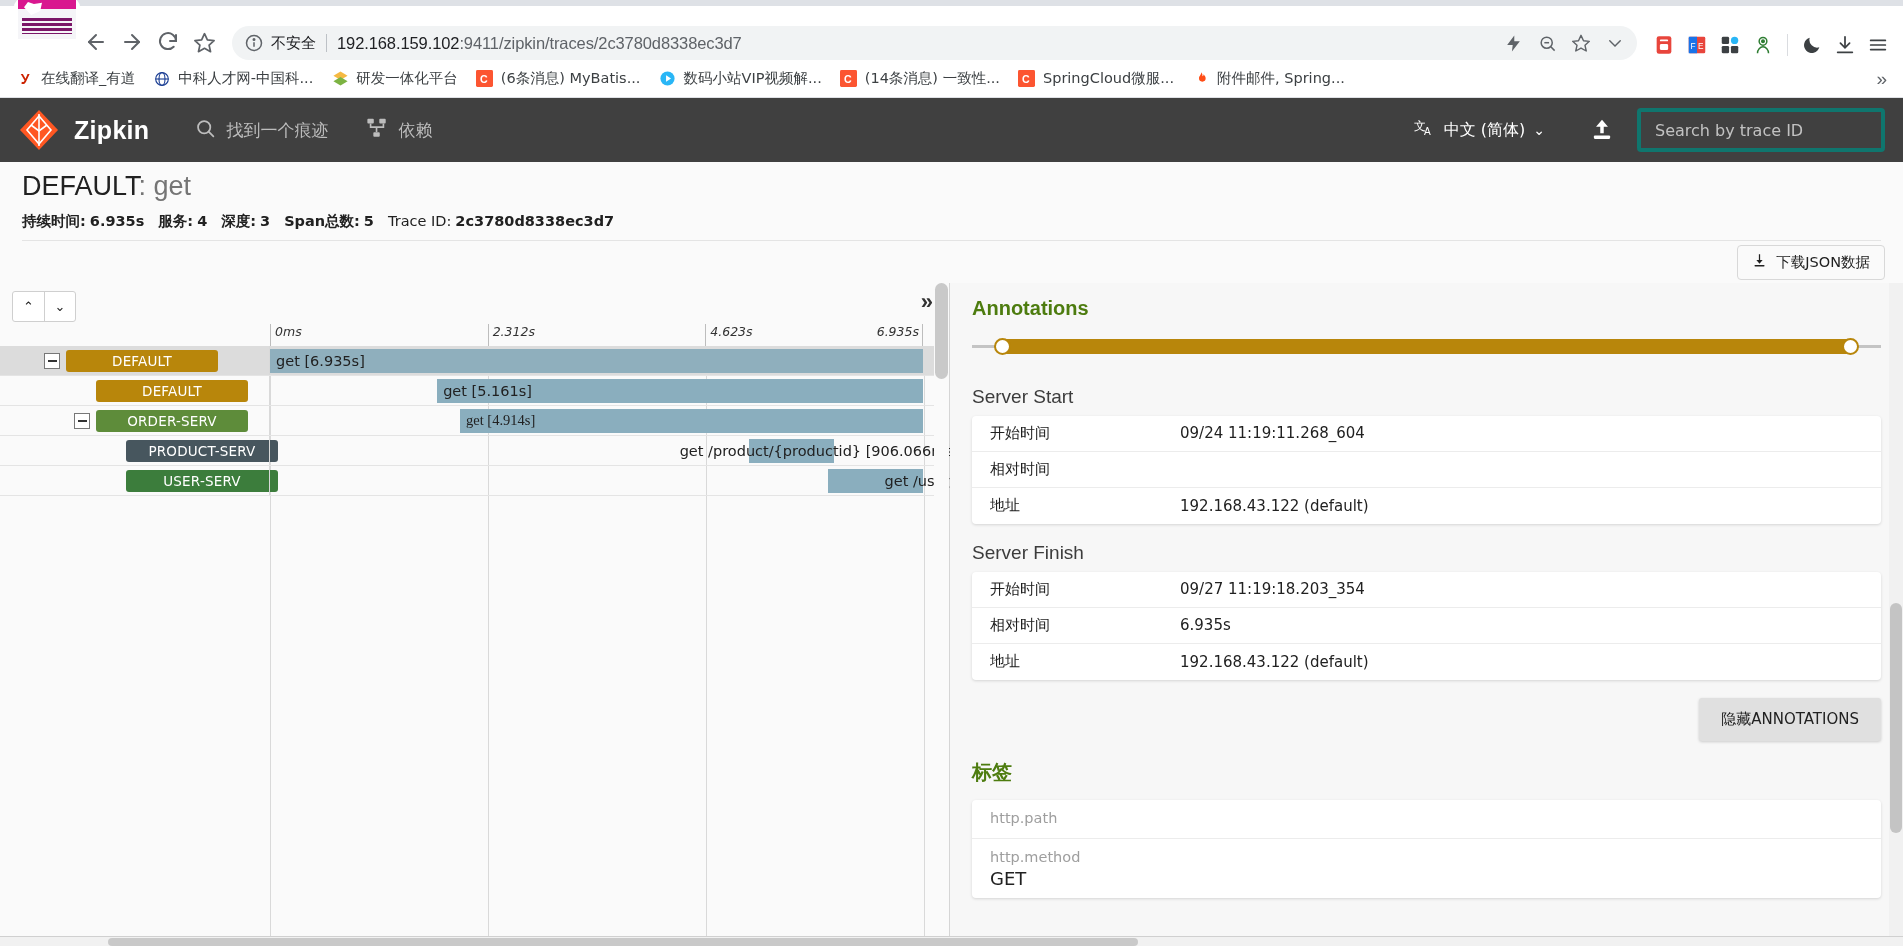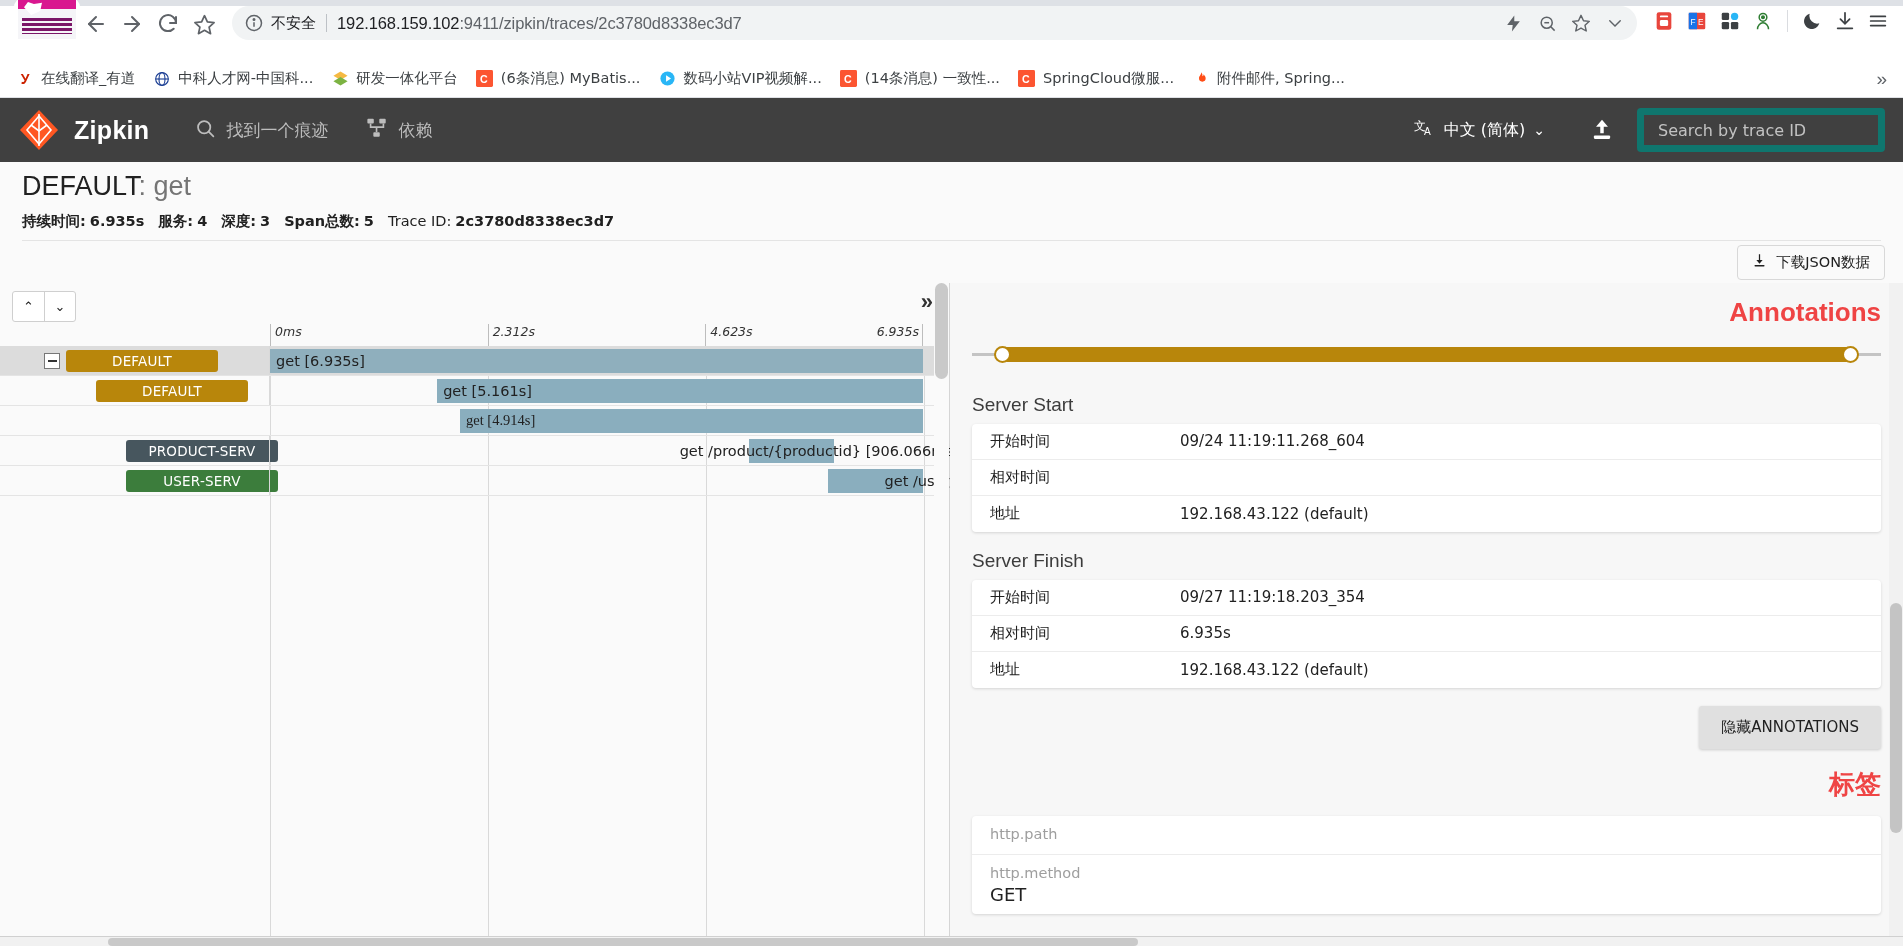--- a/index.html
+++ b/index.html
@@ -11,21 +11,21 @@
   }
 
   
   .browser-chrome { width: 1903px; background: #ffffff; }
 
   .tabstrip {
     height: 6px; background: #dee1e6; position: relative;
   }
 
   .navbar {
-    height: 54px; display: flex; align-items: flex-start;
+    height: 54px; display: flex; align-items: flex-end;
     padding: 0 10px 0 78px; background: #ffffff; position: relative;
   }
   .favtab {
     position: absolute; left: 14px; top: -8px;
     width: 66px; height: 42px;
     background: #ffffff;
     border-radius: 9px 9px 0 0;
     overflow: hidden;
     display: flex; align-items: center; justify-content: center;
   }
@@ -96,21 +96,21 @@
   .zk-nav-item {
     display:flex; align-items:center; gap:10px; color:#bdbdbd;
     font-size: 17px; margin-right: 38px; cursor:pointer;
     font-family:"DejaVu Sans","Liberation Sans",sans-serif;
   }
   .zk-right { margin-left:auto; display:flex; align-items:center; gap: 0;}
   .zk-lang { display:flex; align-items:center; gap:8px; color:#fff; font-size:16px; cursor:pointer; padding: 0 10px;
     font-family:"DejaVu Sans","Liberation Sans",sans-serif;}
   .zk-upload { width:46px; height:40px; display:flex; align-items:center; justify-content:center; cursor:pointer; margin: 0 12px 0 24px;}
   .zk-search {
-    width: 248px; height: 44px; border:7px solid #0f766e; border-radius: 4px;
+    width: 248px; height: 44px; border:4px solid #0f766e; border-radius: 4px;
     background: transparent; color:#14b8a6; font-size:16px; padding: 0 14px;
     font-family:"DejaVu Sans","Liberation Sans",sans-serif;
   }
   .zk-search::placeholder{ color:#c2c2c2; }
 
   
   .trace-head { background:#fafafa; padding: 8px 22px 0 22px; }
   .trace-title { font-size: 27px; color:#212121; font-weight: 400; line-height: 1.25; }
   .trace-title .svc { color:#212121; }
   .trace-title .op { color:#757575; }
@@ -173,22 +173,22 @@
     font-family:"DejaVu Sans","Liberation Sans",sans-serif;
   }
   .rowline { position:absolute; left:0; right:0; height:1px; background:#e4e4e4; }
 
   .left-scroll-track { position:absolute; right:0; top:0; bottom:0; width:15px; background:#fafafa;}
   .left-scroll-thumb { position:absolute; right:1px; top:0; width:13px; height:96px; background:#c9c9c9; border-radius:7px;}
 
   
   .right-pane { flex:1; background:#f7f7f7; position:relative; overflow:hidden; }
   .rp-inner { padding: 14px 22px 0 22px; }
-  .rp-h { font-size: 26px; color:#ef4444; font-weight:bold; margin-bottom: 14px;
-          font-family:"Liberation Sans", sans-serif;text-align:right;}
+  .rp-h { font-size: 20px; color:#4d7c0f; font-weight:bold; margin-bottom: 14px;
+          font-family:"Liberation Sans", sans-serif;}
   .rp-h.tags { margin-top: 18px; }
 
   .anno-slider { position:relative; height: 26px; margin: 6px 0 26px 0; }
   .anno-track { position:absolute; left:0; right:0; top:11px; height:3px; background:#c4c4c4;}
   .anno-range { position:absolute; left:28px; right:28px; top:5px; height:15px; background:#b8860b; border-radius:8px;}
   .anno-knob { position:absolute; top:4px; width:17px; height:17px; border-radius:50%; background:#fff; border:2px solid #b8860b; cursor:pointer;}
 
   .sec-title { font-size: 19px; color:#3c3c3c; margin: 0 0 8px 0; font-weight:400;}
   .atable { background:#fff; border-radius:4px; box-shadow: 0 1px 3px rgba(0,0,0,.14); margin-bottom: 18px; overflow:hidden;}
   .arow { display:flex; align-items:center; height: 36px; padding: 0 18px; border-bottom:1px solid #ececec;
@@ -547,20 +547,24 @@
             <div class="label-zone">
               <div class="svc-chip" style="left: 96px; background: rgb(184, 134, 11);">DEFAULT</div>
             </div>
             <div class="bar-zone">
               <div class="sbar" style="left: 25.6%; width: 74.4%;"></div>
               <div class="sbar-label" style="left: calc(25.6% + 6px);">get [5.161s]</div>
             </div>
             <div class="rowline" style="bottom: 0px;"></div>
           </div>
           <div class="srow">
+            <div class="label-zone">
+              <div class="toggler" style="left: 74px;"></div>
+              <div class="svc-chip" style="left: 96px; background: rgb(94, 140, 58);">ORDER-SERV</div>
+            </div>
             <div class="bar-zone">
               <div class="sbar" style="left: 29.1%; width: 70.9%;"></div>
               <div class="sbar-label" style="left: calc(29.1% + 6px); font-family: Liberation Serif, serif;">get [4.914s]</div>
             </div>
             <div class="rowline" style="bottom: 0px;"></div>
           </div>
           <div class="srow">
             <div class="label-zone">
               <div class="svc-chip" style="left: 126px; background: rgb(71, 86, 94);">PRODUCT-SERV</div>
             </div>

